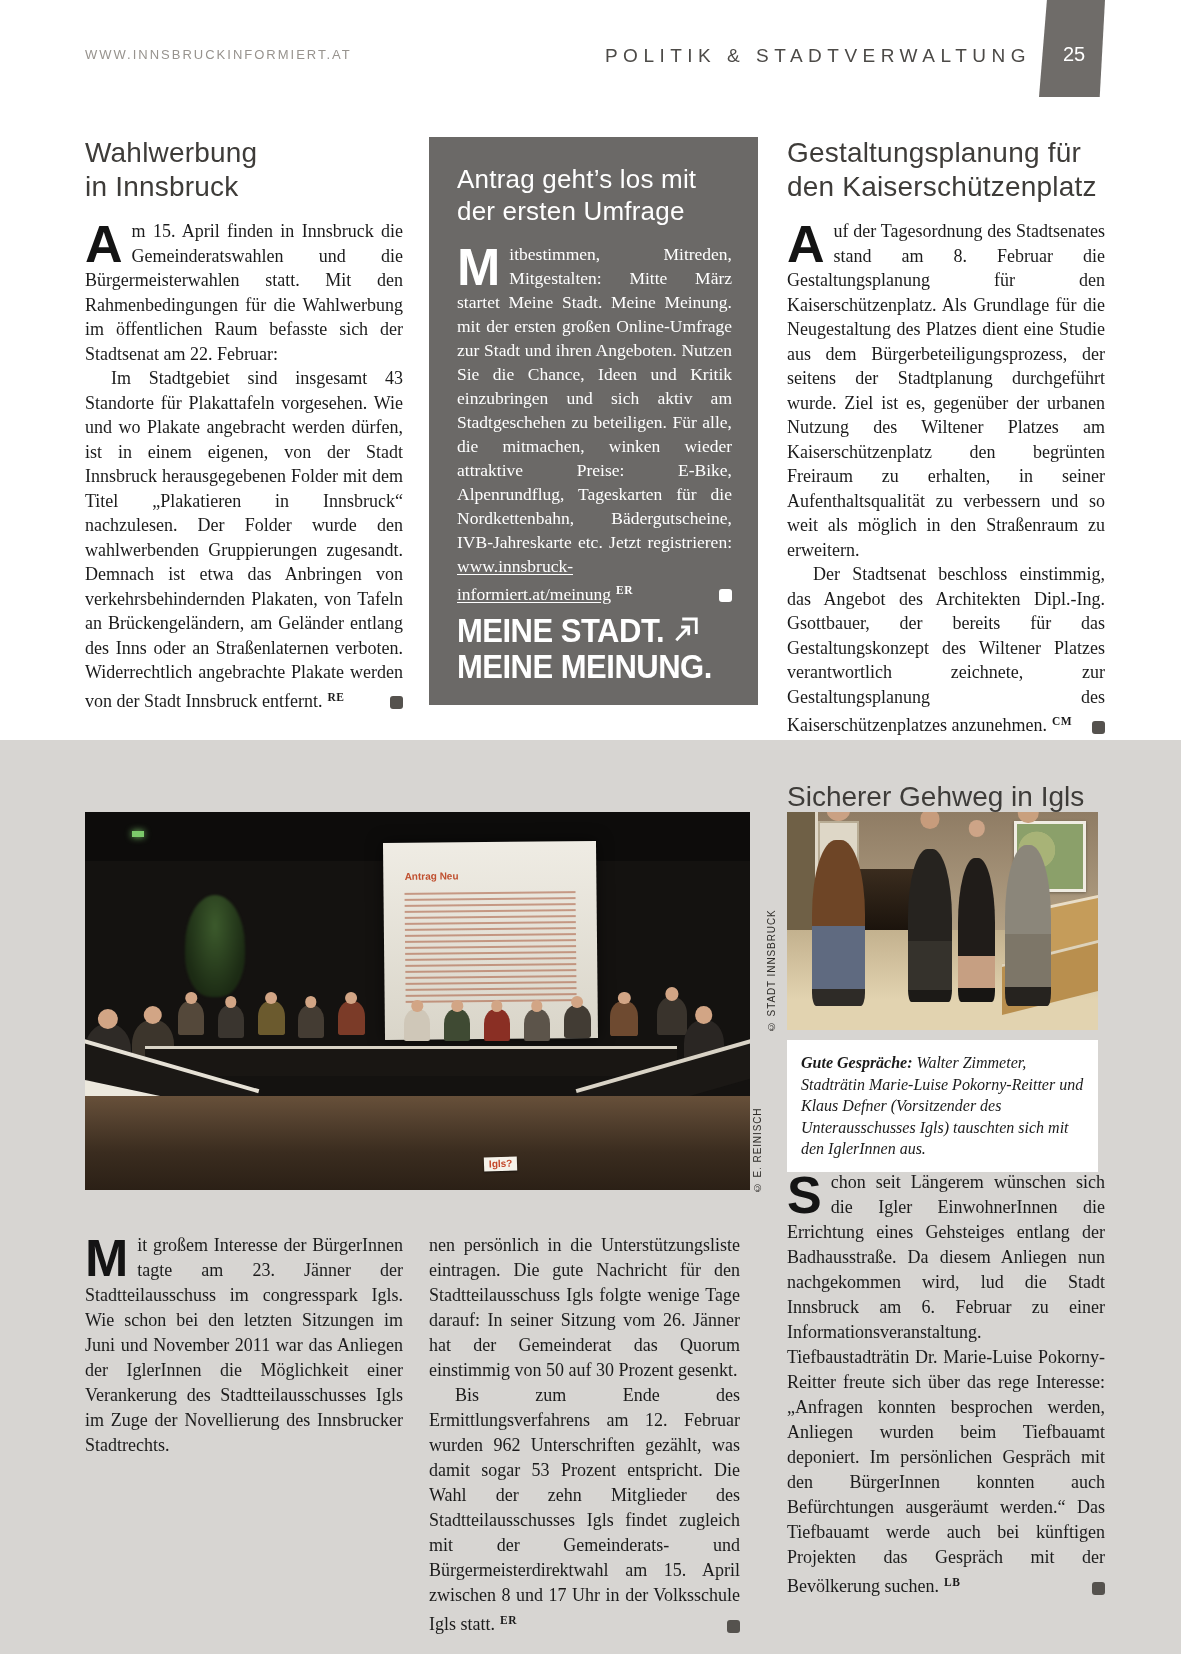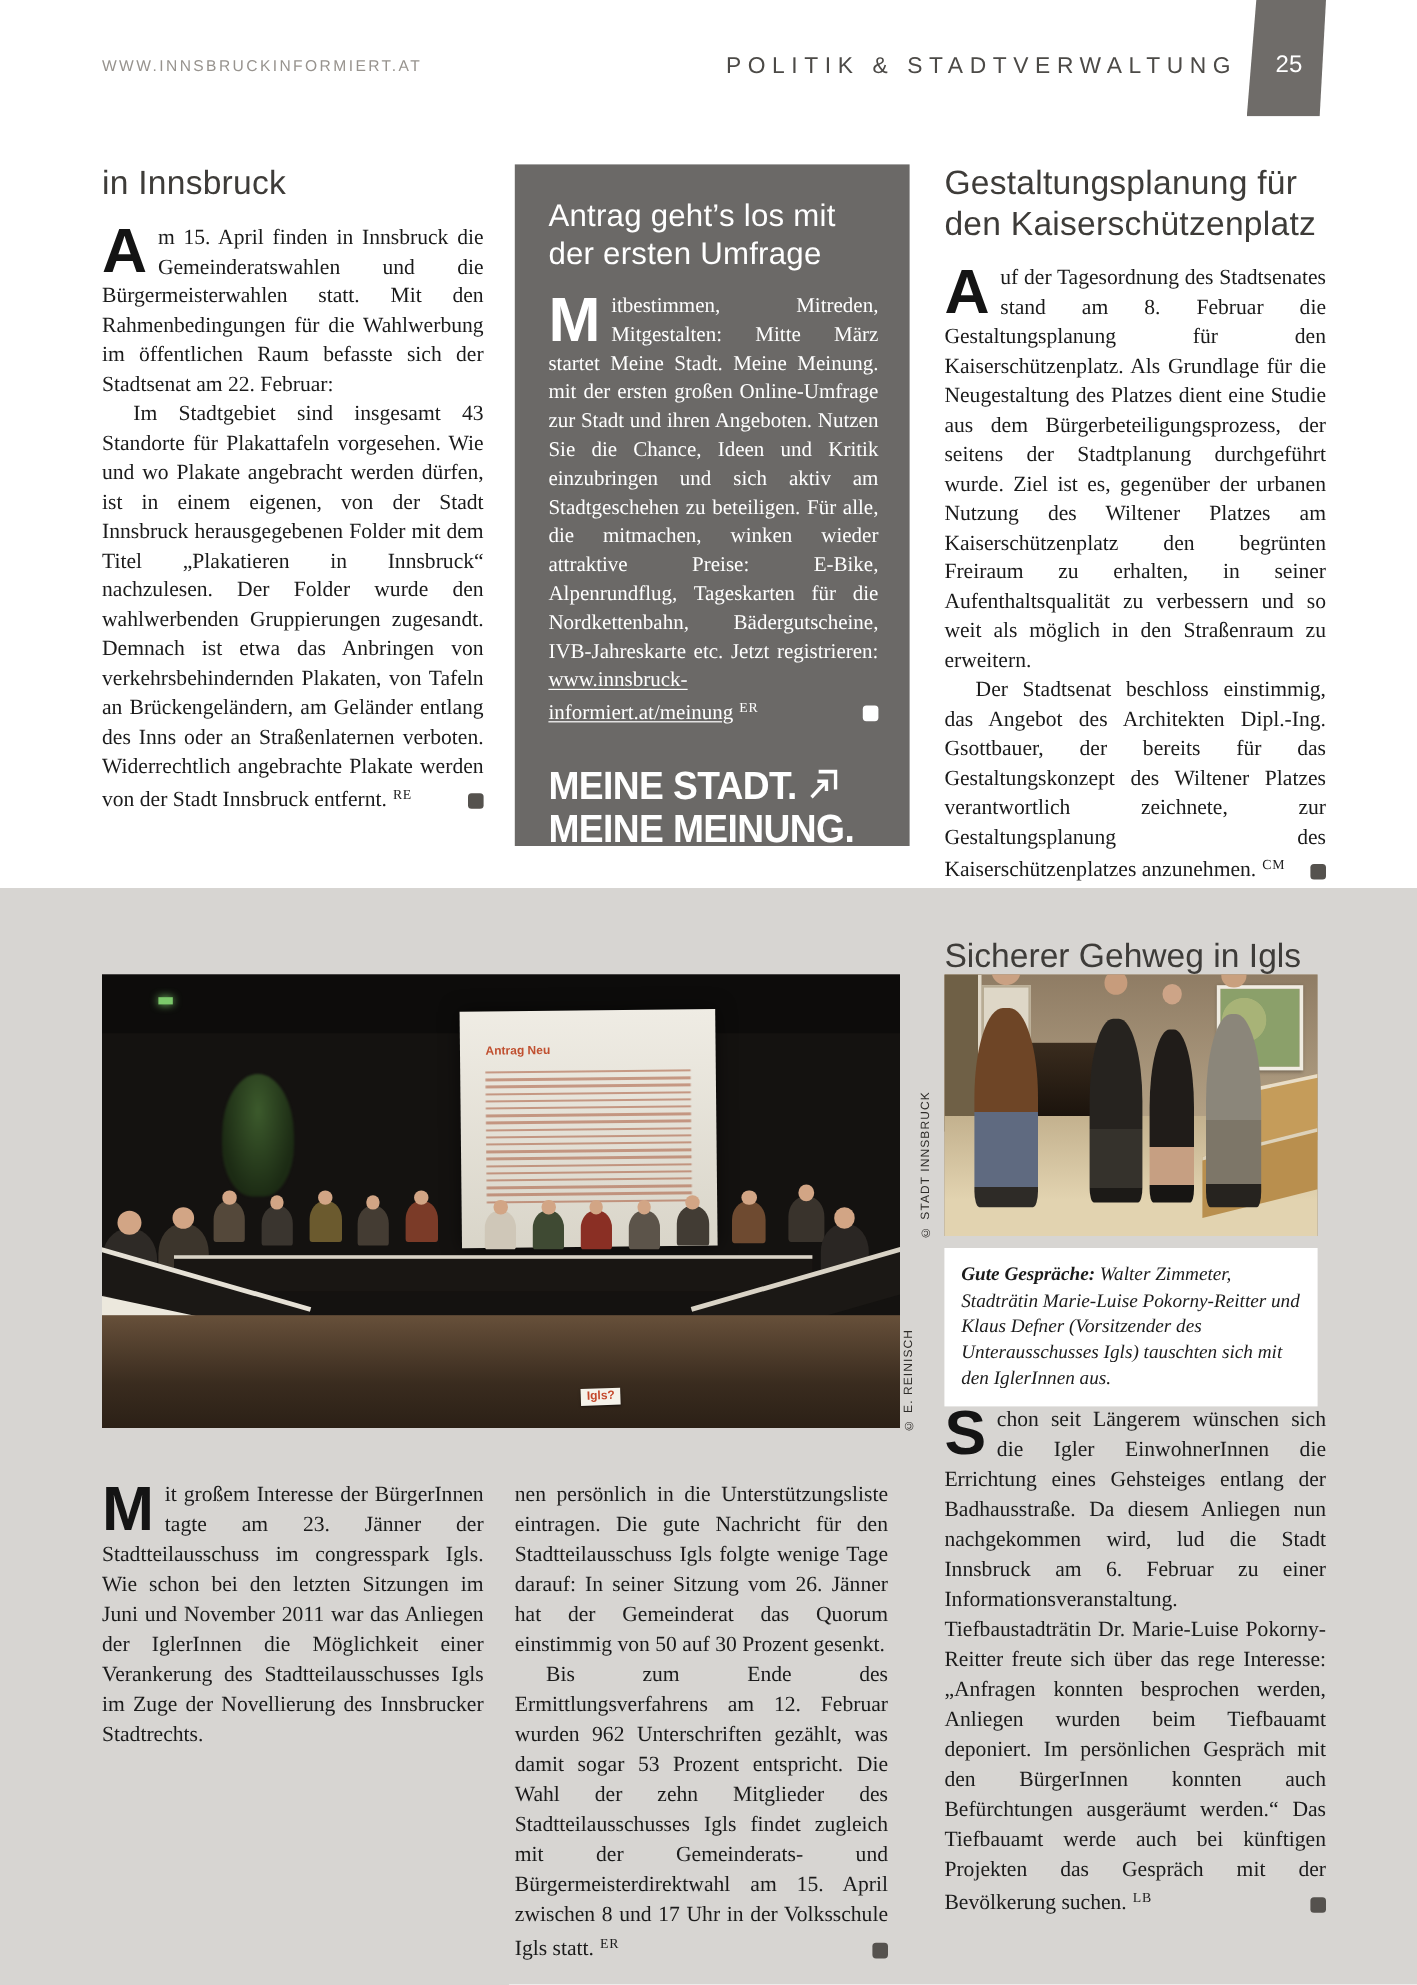--- a/index.html
+++ b/index.html
@@ -20,30 +20,30 @@
   .headline{margin:0 0 15px 0;font:28px/34px "Liberation Sans",sans-serif;font-weight:400;
             color:#3e3c39;letter-spacing:.2px;}
   .headline-w{color:#ffffff;font-size:26px;line-height:32px;}
   .body{font:18px/24.5px "Liberation Serif",serif;text-align:justify;color:#1b1b1b;margin:0;
         hyphens:auto;-webkit-hyphens:auto;}
   .igls .body{font-size:18px;line-height:25px;}
   .indent{text-indent:26px;}
   .rel{position:relative;}
   .dropcap{float:left;font:700 52px/42px "Liberation Sans",sans-serif;margin:4px 9px 0 0;color:#141414;}
   .box .dropcap{color:#ffffff;}
-  .initials{font-size:11.5px;letter-spacing:.6px;margin-left:5px;vertical-align:6px;}
+  .initials{font-size:11.5px;letter-spacing:.6px;margin-left:5px;vertical-align:6px;font-weight:bold;}
   .endsq{position:absolute;right:0;bottom:4px;width:13px;height:13px;background:#55524e;border-radius:3px;}
   .endsq.white{background:#ffffff;}
   .link{color:#ffffff;text-decoration:underline;text-underline-offset:2px;cursor:pointer;}
 
   
   .box{position:absolute;left:429px;top:137px;width:329px;height:568px;background:#6b6967;color:#fff;
        padding:26px 26px 20px 28px;box-sizing:border-box;overflow:hidden;}
   .box .body{color:#ffffff;font-size:17.5px;line-height:24px;}
-  .brand{margin-top:32px;font-family:"Liberation Sans",sans-serif;color:#fff;}
+  .brand{margin-top:7px;font-family:"Liberation Sans",sans-serif;color:#fff;}
   .brand-line{font-weight:700;font-size:31px;line-height:34px;letter-spacing:-.5px;transform:scaleY(1.06);
               transform-origin:left top;white-space:nowrap;}
   .brand-ic{display:inline-block;vertical-align:-2px;margin-left:9px;}
 
   
   .graysec{position:absolute;left:0;right:0;top:740px;height:914px;background:#d7d5d2;}
   .sec-head{position:absolute;font:28px/34px "Liberation Sans",sans-serif;color:#3e3c39;}
 
   
   .photo{position:absolute;overflow:hidden;background:#141210;}
@@ -104,20 +104,21 @@
 <div id="page">
 
   <div class="site-url">WWW.INNSBRUCKINFORMIERT.AT</div>
   <div class="section-title">POLITIK &amp; STADTVERWALTUNG</div>
   <div class="page-tab">
     <span>25</span>
   </div>
 
   <div class="abs" style="left:85px;top:136px;width:318px;">
     <h2 class="headline">
+      <span style="display:block">Wahlwerbung</span>
       <span style="display:block">in Innsbruck</span>
     </h2>
     <p class="body"><span class="dropcap">A</span><span>m 15. April finden in Innsbruck die Gemeinderatswahlen und die Bürgermeisterwahlen statt. Mit den Rahmenbedingungen für die Wahlwerbung im öffentlichen Raum befasste sich der Stadtsenat am 22. Februar:</span></p>
     <p class="body indent rel"><span>Im Stadtgebiet sind insgesamt 43 Standorte für Plakattafeln vorgesehen. Wie und wo Plakate angebracht werden dürfen, ist in einem eigenen, von der Stadt Innsbruck herausgegebenen Folder mit dem Titel „Plakatieren in Innsbruck“ nachzulesen. Der Folder wurde den wahlwerbenden Gruppierungen zugesandt. Demnach ist etwa das Anbringen von verkehrsbehindernden Plakaten, von Tafeln an Brückengeländern, am Geländer entlang des Inns oder an Straßenlaternen verboten. Widerrechtlich angebrachte Plakate werden von der Stadt Innsbruck entfernt.</span><sup class="initials">RE</sup><span class="endsq"></span></p>
   </div>
 
   <div class="box">
     <h2 class="headline headline-w">
       <span style="display:block">Antrag geht’s los mit</span>
       <span style="display:block">der ersten Umfrage</span>

